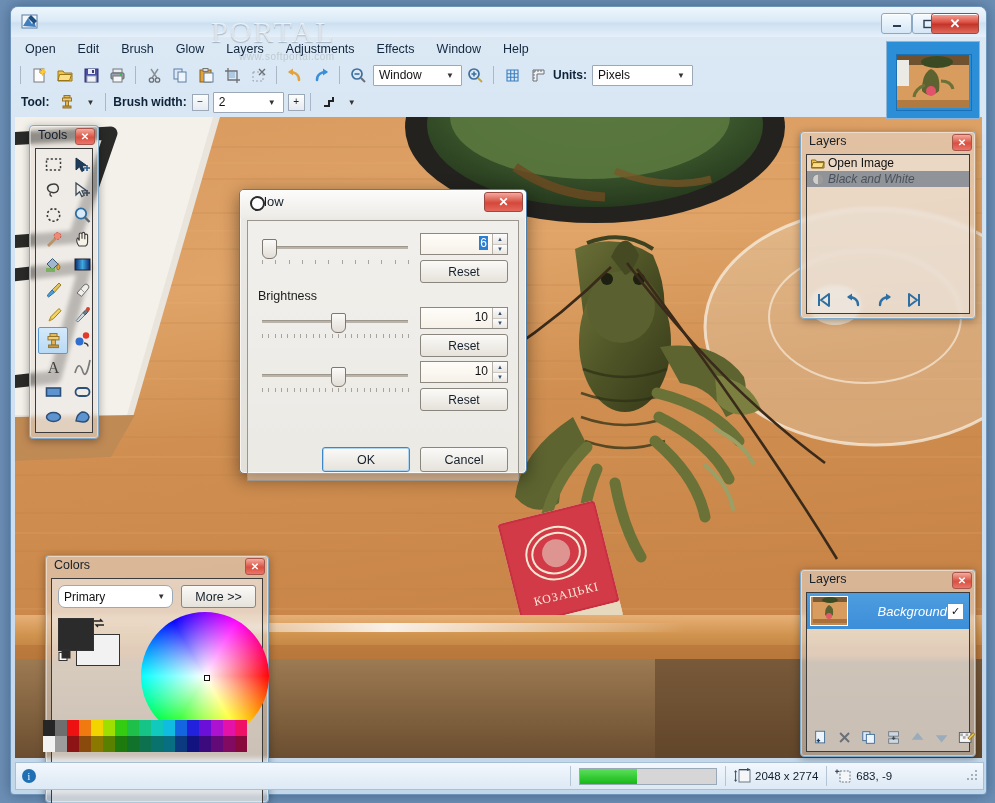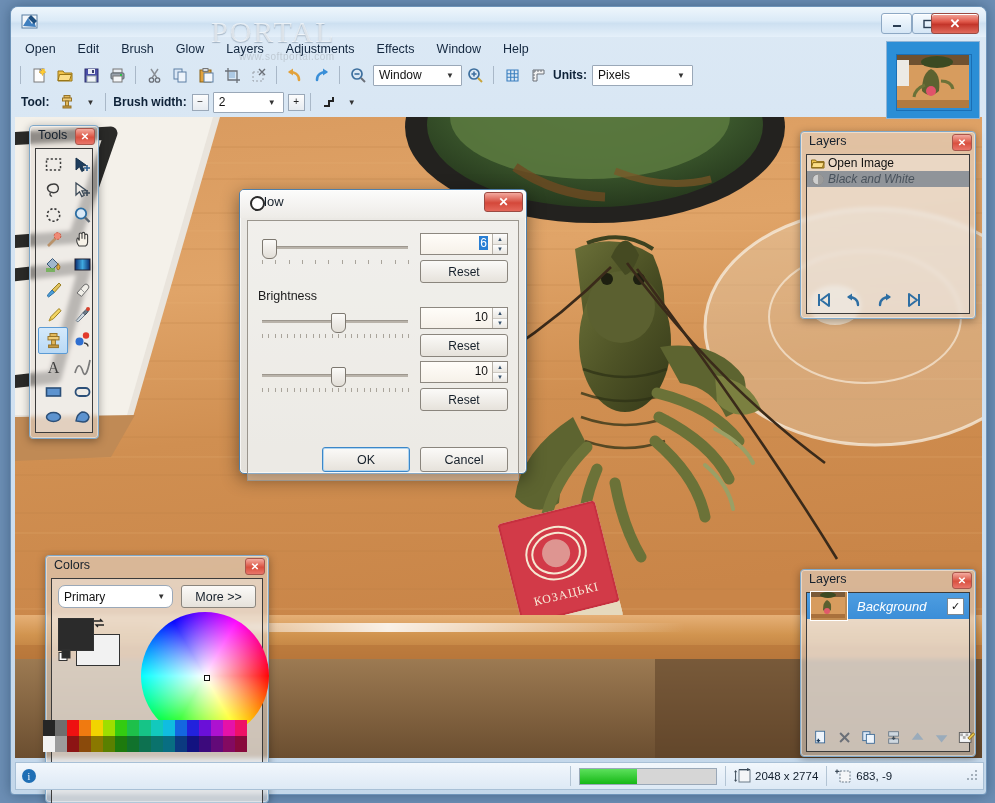--- a/index.html
+++ b/index.html
@@ -82,21 +82,21 @@
        radial-gradient(circle at 50% 50%, rgba(255,255,255,1) 0%, rgba(255,255,255,0) 72%),
        conic-gradient(from 90deg, #ff0000, #ff8000, #ffff00, #80ff00, #00ff00, #00ff80, #00ffff, #0080ff, #0000ff, #8000ff, #ff00ff, #ff0080, #ff0000);}
   #wheeldot{position:absolute;left:158px;top:119px;width:4px;height:4px;border:1px solid #111;background:#fff;}
   #swatches{position:absolute;left:32px;top:713px;width:204px;height:32px;}
   .swrow{display:flex;height:16px;}
   .sw{flex:1 1 auto;height:16px;}
 
   
   #layers{left:789px;top:562px;width:174px;height:186px;}
   #layers .pbody{height:158px;position:relative;}
-  .layerrow{height:26px;display:flex;align-items:center;background:linear-gradient(180deg,#4e9de0,#3b8ed8);}
+  .layerrow{height:36px;display:flex;align-items:center;background:linear-gradient(180deg,#4e9de0,#3b8ed8);text-align:right;}
   .lthumb{width:36px;height:28px;margin:2px 3px;border:1px solid #fff;background:#c08a50;}
   .lname{flex:1;font-style:italic;color:#fff;font-size:13px;padding-left:6px;}
   .lcheck{width:15px;height:15px;border:1px solid #7a8894;background:#fff;margin-right:5px;
      display:flex;align-items:center;justify-content:center;font-size:11px;color:#111;}
   #lnav{position:absolute;left:0;bottom:2px;width:100%;height:24px;display:flex;align-items:center;gap:9px;padding-left:6px;}
 
   
   #glow{position:absolute;left:228px;top:182px;width:286px;height:283px;
      border:1px solid #4f7fa8;border-radius:5px;
      background:linear-gradient(180deg,#eceae6,#e3e0da);

